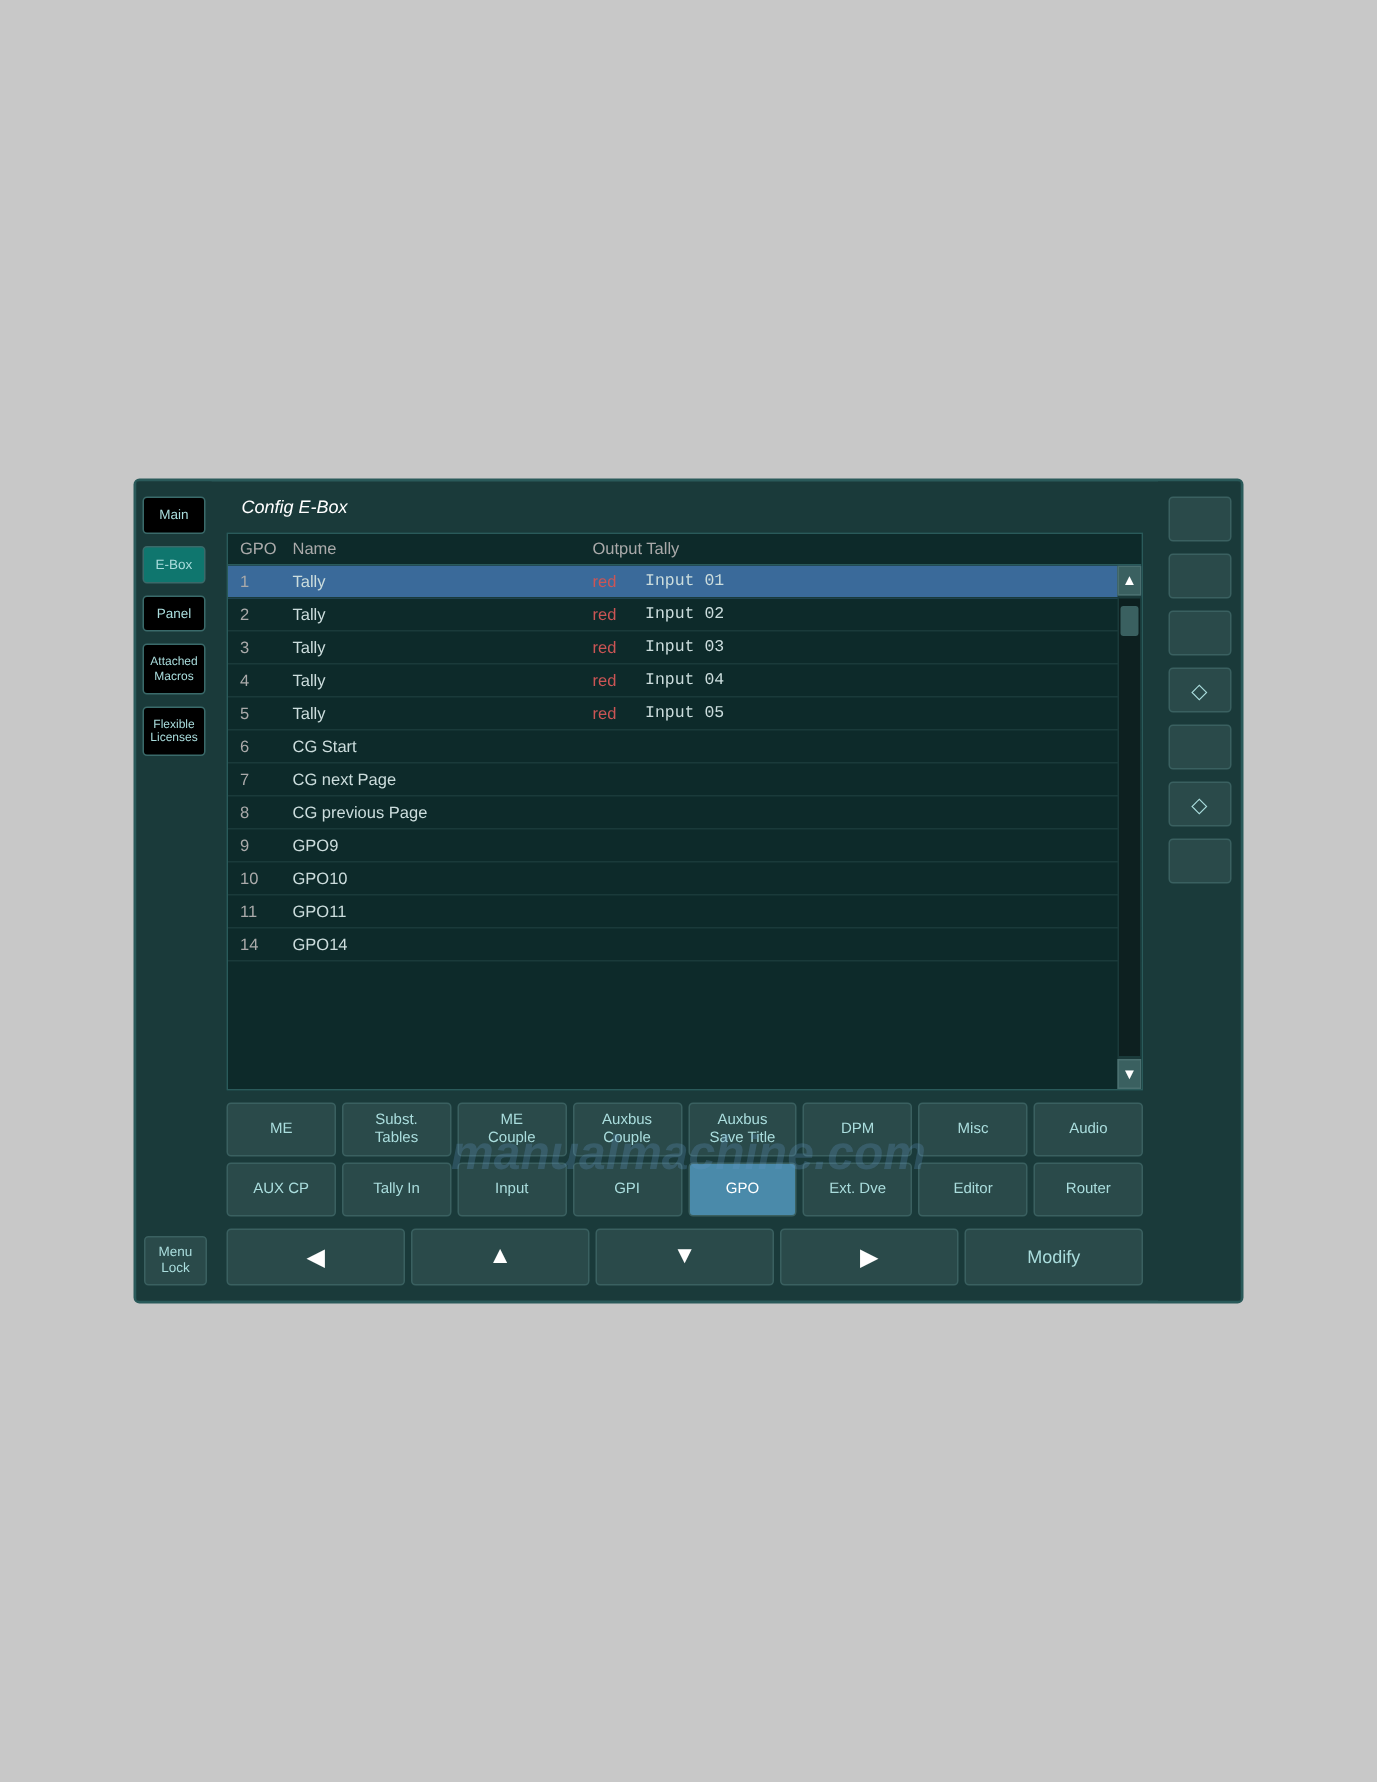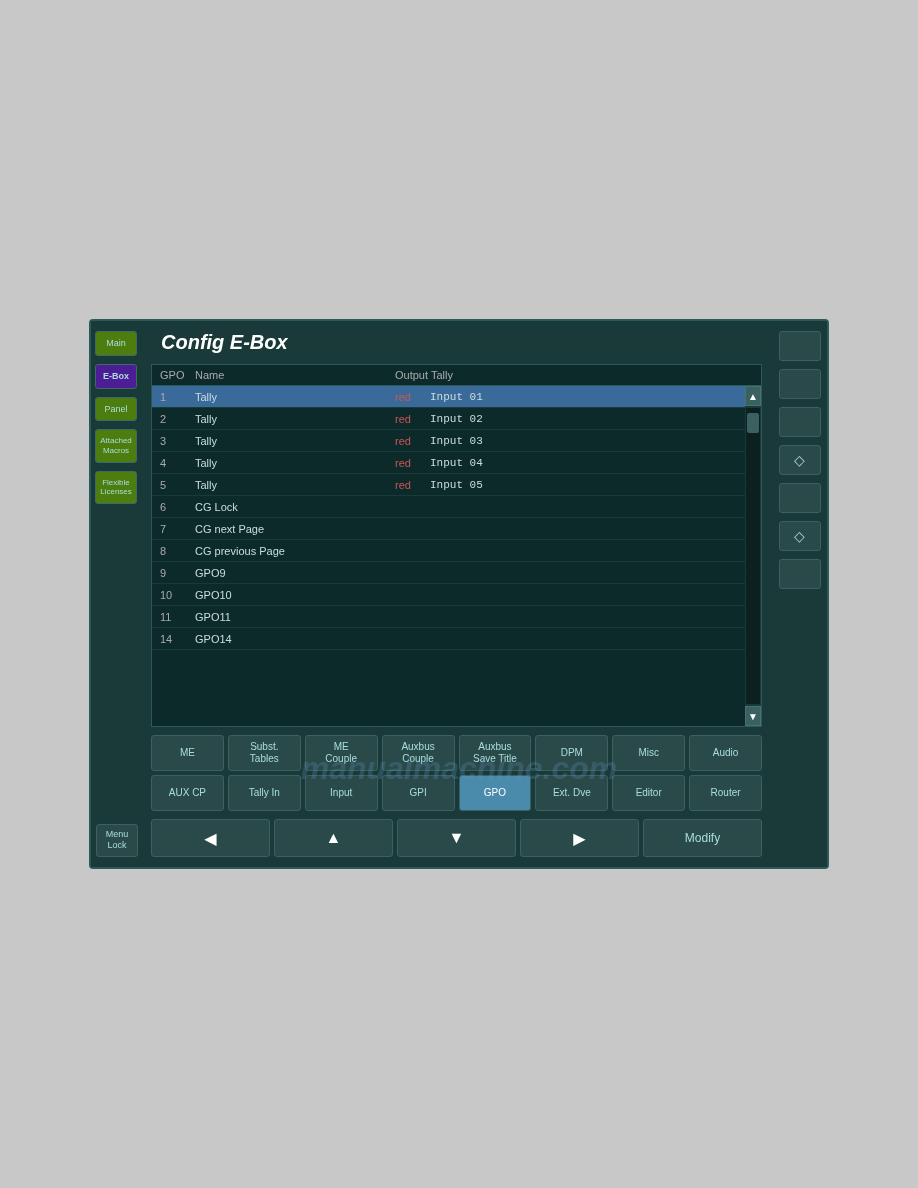--- a/index.html
+++ b/index.html
@@ -26,33 +26,32 @@
       width: 50px;
       background: #1a3a3a;
       display: flex;
       flex-direction: column;
       align-items: center;
       padding: 10px 5px;
       gap: 8px;
     }
     .sidebar-btn {
       width: 42px;
-      background: #4d7c0f;
+      background: #000000;
       border: 1px solid #3a6a6a;
       border-radius: 3px;
       color: #aadddd;
       font-size: 9px;
       text-align: center;
       padding: 6px 2px;
       cursor: pointer;
       line-height: 1.2;
     }
     .sidebar-btn.active {
-      background: #4c1d95;
-      font-weight: bold;
+      background: #0f766e;
     }
     
     .right-sidebar {
       width: 55px;
       background: #1a3a3a;
       display: flex;
       flex-direction: column;
       align-items: center;
       padding: 10px 5px;
       gap: 8px;
@@ -74,22 +73,22 @@
     }
     
     .content-area {
       flex: 1;
       display: flex;
       flex-direction: column;
       padding: 10px;
     }
     .panel-title {
       color: #ffffff;
-      font-size: 20px;
-      font-weight: bold;
+      font-size: 12px;
+      font-weight: normal;
       font-style: italic;
       margin-bottom: 10px;
       margin-left: 10px;
     }
     
     .table-container {
       background: #0d2a2a;
       border: 1px solid #2a5a5a;
       flex: 1;
       margin-bottom: 8px;
@@ -306,21 +305,21 @@
       <span class="cell input">Input 04</span>
     </div>
           <div class="table-row">
       <span class="cell gpo">5</span>
       <span class="cell name">Tally</span>
       <span class="cell tally-color">red</span>
       <span class="cell input">Input 05</span>
     </div>
           <div class="table-row">
       <span class="cell gpo">6</span>
-      <span class="cell name">CG Lock</span>
+      <span class="cell name">CG Start</span>
       <span class="cell tally-color"></span>
       <span class="cell input"></span>
     </div>
           <div class="table-row">
       <span class="cell gpo">7</span>
       <span class="cell name">CG next Page</span>
       <span class="cell tally-color"></span>
       <span class="cell input"></span>
     </div>
           <div class="table-row">

